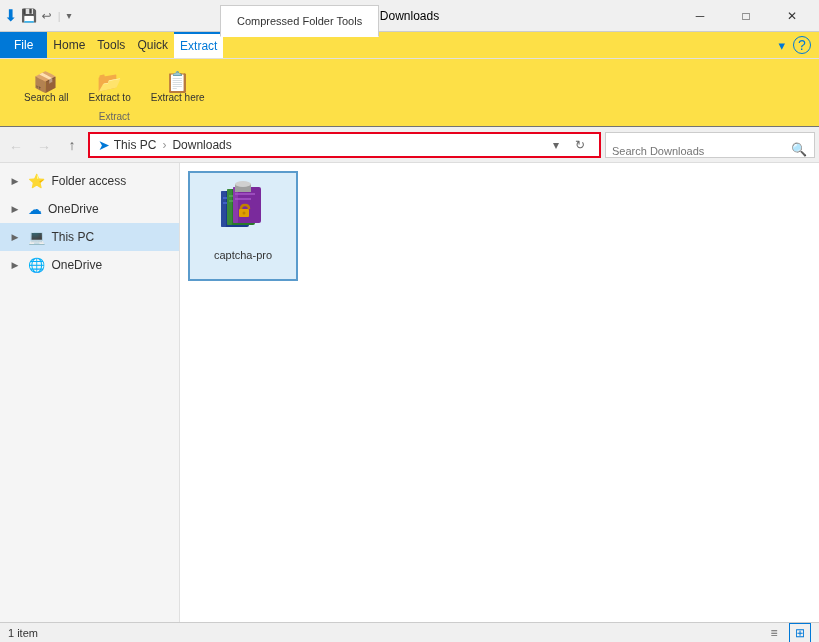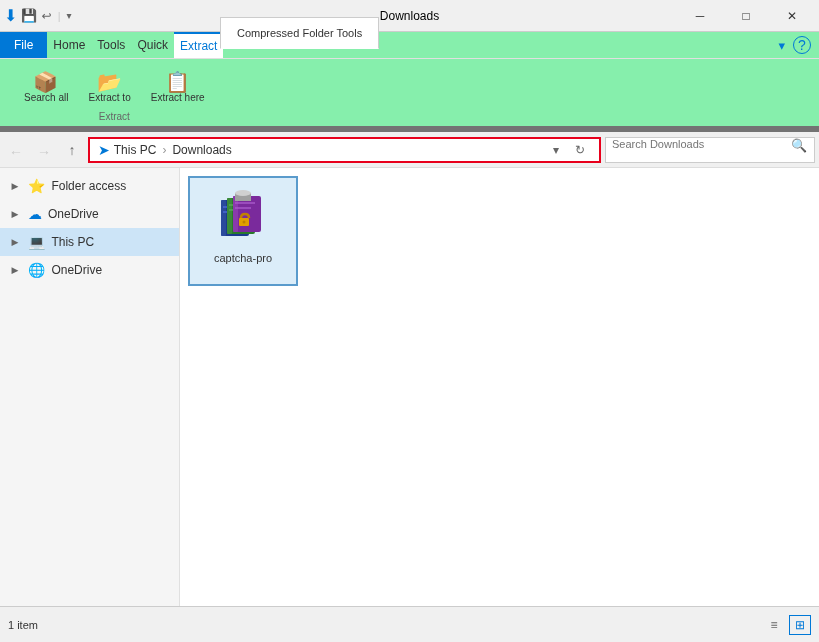--- a/index.html
+++ b/index.html
@@ -18,21 +18,21 @@
       border-left-color: #ccc; border-right-color: #ccc; border-top-color: #ccc;
     }
     .title-bar-title { position: absolute; left: 50%; transform: translateX(-50%); font-size: 12px; color: #000; }
     .title-bar-controls { margin-left: auto; display: flex; }
     .title-btn {
       width: 46px; height: 32px; display: flex; align-items: center; justify-content: center;
       cursor: pointer; font-size: 12px; color: #333;
     }
 
     
-    .ribbon { background: #86efac; border-bottom: 6px solid #737373; display: flex; flex-direction: column; }
+    .ribbon { background: #fde047; border-bottom: 1px solid #737373; display: flex; flex-direction: column; }
     .ribbon-tabs { display: flex; height: 26px; }
     .ribbon-tab {
       padding: 0 6px; display: flex; align-items: center; font-size: 12px;
       cursor: pointer; color: #333;
     }
     .ribbon-tab.active { background: #fff; border-top: 2px solid #0078d7; color: #0078d7; }
     .ribbon-tab.file-tab { background: #0078d7; color: #fff; padding: 0 14px; }
     .ribbon-content {
       display: flex; height: 68px; padding: 4px 8px; gap: 12px;
       border-top: 1px solid #e0e0e0;
@@ -67,21 +67,21 @@
       color: #333; border-radius: 0;
     }
     .address-box-inner { display: flex; align-items: center; gap: 4px; flex: 1; }
     .address-arrow { color: #0078d7; font-size: 14px; }
     .address-text { color: #333; }
     .address-sep { color: #999; margin: 0 2px; }
     .address-controls { display: flex; align-items: center; gap: 2px; }
     .address-btn { width: 22px; height: 22px; display: flex; align-items: center; justify-content: center; color: #666; cursor: pointer; font-size: 12px; }
     .search-box {
       width: 210px; height: 26px; border: 1px solid #ccc; background: #fff;
-      display: flex; align-items: flex-start; padding: 0 6px; gap: 16px;
+      display: flex; align-items: flex-end; padding: 0 6px; gap: 16px;
     }
     .search-input { border: none; outline: none; flex: 1; font-size: 11px; color: #999; background: transparent; }
     .search-icon { color: #666; font-size: 13px; }
 
     
     .main-area { display: flex; flex: 1; overflow: hidden; }
 
     
     .sidebar { width: 180px; background: #f5f5f5; border-right: 1px solid #e0e0e0; overflow-y: auto; padding-top: 4px; }
     .sidebar-item {
@@ -90,30 +90,30 @@
     }
     .sidebar-item.selected { background: #cce4f7; }
     .sidebar-expand { width: 14px; height: 14px; display: flex; align-items: center; justify-content: center; color: #666; font-size: 9px; }
     .sidebar-icon { font-size: 14px; }
     .sidebar-icon.blue { color: #0078d7; }
 
     
     .content { flex: 1; background: #fff; padding: 8px; overflow: auto; }
     .file-item {
       display: inline-flex; flex-direction: column; align-items: center;
-      width: 110px; height: 110px; padding: 20px;
+      width: 110px; height: 110px; padding: 0;
       border: 2px solid #5a9bcc; background: #dbedf9; cursor: pointer;
-      justify-content: flex-end; gap: 4px;
+      justify-content: flex-start; gap: 4px;
     }
     .file-icon-area { width: 72px; height: 72px; display: flex; align-items: center; justify-content: center; }
     .file-label { font-size: 11px; color: #333; text-align: center; }
 
     
     .status-bar {
-      height: 36px; background: #f0f0f0; border-top: 1px solid #ccc;
+      height: 20px; background: #f0f0f0; border-top: 1px solid #ccc;
       display: flex; align-items: center; justify-content: space-between;
       padding: 0 8px;
     }
     .status-left { font-size: 11px; color: #333; }
     .status-right { display: flex; gap: 4px; }
     .view-btn { width: 22px; height: 20px; display: flex; align-items: center; justify-content: center; cursor: pointer; color: #666; border: 1px solid transparent; }
     .view-btn.active { border-color: #0078d7; color: #0078d7; }
   </style>
 </head>
 <body>
@@ -121,21 +121,21 @@
 <div class="title-bar">
   <div class="title-bar-left">
 
     <span style="color:#0078d7;font-size:16px;">⬇</span>
     <span style="color:#666;font-size:13px;cursor:pointer;">💾</span>
     <span style="color:#666;font-size:12px;cursor:pointer;">↩</span>
     <span style="color:#ccc;margin:0 2px;font-size:11px;">|</span>
     <span style="color:#666;font-size:10px;cursor:pointer;">▾</span>
   </div>
 
-  <div style="position:absolute;left:220px;top:16px;display:flex;height:100%;">
+  <div style="position:absolute;left:220px;top:4px;display:flex;height:100%;">
     <div class="tab-compressed">
       <span>Compressed Folder Tools</span>
     </div>
   </div>
 
   <div class="title-bar-title">Downloads</div>
 
   <div class="title-bar-controls">
     <div class="title-btn">─</div>
     <div class="title-btn">□</div>

